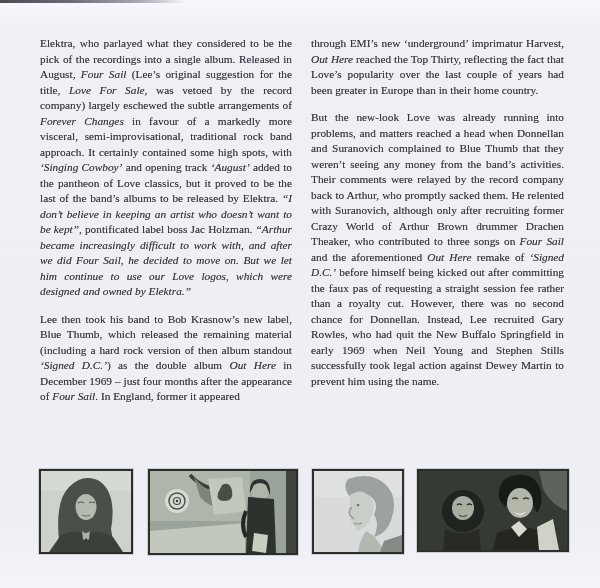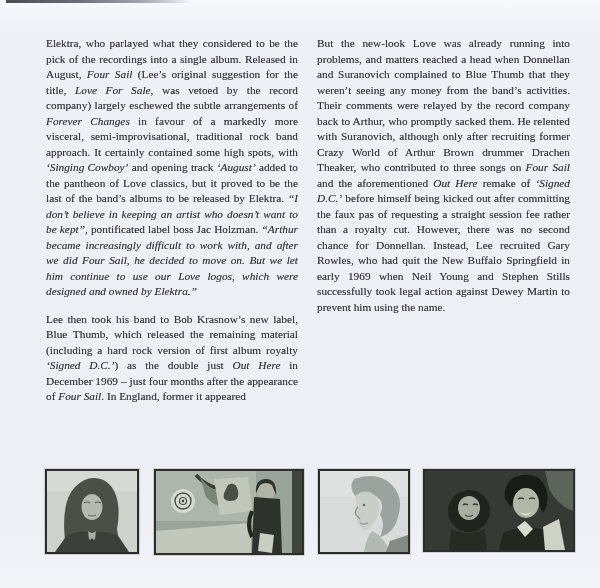--- a/index.html
+++ b/index.html
@@ -1,21 +1,21 @@
 <!DOCTYPE html>
 <html><head>
 <meta charset="utf-8">
 <style>
   html,body{margin:0;padding:0;}
   body{
     width:600px;height:588px;position:relative;overflow:hidden;
     background:linear-gradient(180deg,#f7f8fb 0%,#eef0f5 6%,#edeff4 88%,#f3f4f8 100%);
     font-family:"Liberation Serif", serif;
   }
-  .page{position:absolute;inset:0;margin-left:6px;}
+  .page{position:absolute;inset:0;}
   .scan-line{
     position:absolute;top:0;left:0;width:186px;height:3px;
     background:linear-gradient(to right,#4b4b54 0%,#6e6e78 40%,#a9a9b4 75%,rgba(170,170,180,0) 100%);
     border-bottom-right-radius:2px;
   }
   .col{
     position:absolute;top:36px;height:434px;overflow:hidden;
     font-size:11.3px;line-height:15.5px;color:#35363f;
     text-shadow:0 0 .4px rgba(53,54,63,.55);
   }
@@ -37,24 +37,25 @@
 </style>
 </head>
 <body>
 
 <div class="page">
 
   <div class="scan-line"></div>
 
   <div class="col col-left">
     <p><span>Elektra, who parlayed what they considered to be the pick of the recordings into a single album. Released in August, </span><em>Four Sail</em><span> (Lee’s original suggestion for the title, </span><em>Love For Sale</em><span>, was vetoed by the record company) largely eschewed the subtle arrangements of </span><em>Forever Changes</em><span> in favour of a markedly more visceral, semi-improvisational, traditional rock band approach. It certainly contained some high spots, with </span><em>‘Singing Cowboy’</em><span> and opening track </span><em>‘August’</em><span> added to the pantheon of Love classics, but it proved to be the last of the band’s albums to be released by Elektra. </span><em>“I don’t believe in keeping an artist who doesn’t want to be kept”</em><span>, pontificated label boss Jac Holzman. </span><em>“Arthur became increasingly difficult to work with, and after we did Four Sail, he decided to move on. But we let him continue to use our Love logos, which were designed and owned by Elektra.”</em></p>
-    <p><span>Lee then took his band to Bob Krasnow’s new label, Blue Thumb, which released the remaining material (including a hard rock version of first album royalty </span><em>‘Signed D.C.’</em><span>) as the double just </span><em>Out Here</em><span> in December 1969 – just four months after the appearance of </span><em>Four Sail</em><span>. In England, former it appeared</span></p>
+    <p><span>Lee then took his band to Bob Krasnow’s new label, Blue Thumb, which released the remaining material (including a hard rock version of then album standout </span><em>‘Signed D.C.’</em><span>) as the double album </span><em>Out Here</em><span> in December 1969 – just four months after the appearance of </span><em>Four Sail</em><span>. In England, former it appeared</span></p>
   </div>
 
   <div class="col col-right">
+    <p><span>through EMI’s new ‘underground’ imprimatur Harvest, </span><em>Out Here</em><span> reached the Top Thirty, reflecting the fact that Love’s popularity over the last couple of years had been greater in Europe than in their home country.</span></p>
     <p><span>But the new-look Love was already running into problems, and matters reached a head when Donnellan and Suranovich complained to Blue Thumb that they weren’t seeing any money from the band’s activities. Their comments were relayed by the record company back to Arthur, who promptly sacked them. He relented with Suranovich, although only after recruiting former Crazy World of Arthur Brown drummer Drachen Theaker, who contributed to three songs on </span><em>Four Sail</em><span> and the aforementioned </span><em>Out Here</em><span> remake of </span><em>‘Signed D.C.’</em><span> before himself being kicked out after committing the faux pas of requesting a straight session fee rather than a royalty cut. However, there was no second chance for Donnellan. Instead, Lee recruited Gary Rowles, who had quit the New Buffalo Springfield in early 1969 when Neil Young and Stephen Stills successfully took legal action against Dewey Martin to prevent him using the name.</span></p>
   </div>
 
   <figure class="photo" id="photo-1" style="margin:0;" aria-label="Monochrome portrait of a band member with long shaggy dark hair against a light background">
     <svg viewBox="0 0 90 81" preserveAspectRatio="none">
       <rect width="90" height="81" fill="#cdd2cc"></rect>
       <rect width="90" height="20" fill="#d6dad4"></rect>
       <path d="M18,70 Q14,30 28,16 Q38,6 48,7 Q62,8 68,22 Q74,36 70,58 L74,81 L12,81 Z" fill="#4a4f47"></path>
       <path d="M30,60 Q26,34 34,24 Q40,17 47,18 Q56,19 60,30 Q63,40 60,55 Z" fill="#4a4f47"></path>
       <ellipse cx="45" cy="36" rx="10.5" ry="13" fill="#b4bab0"></ellipse>

